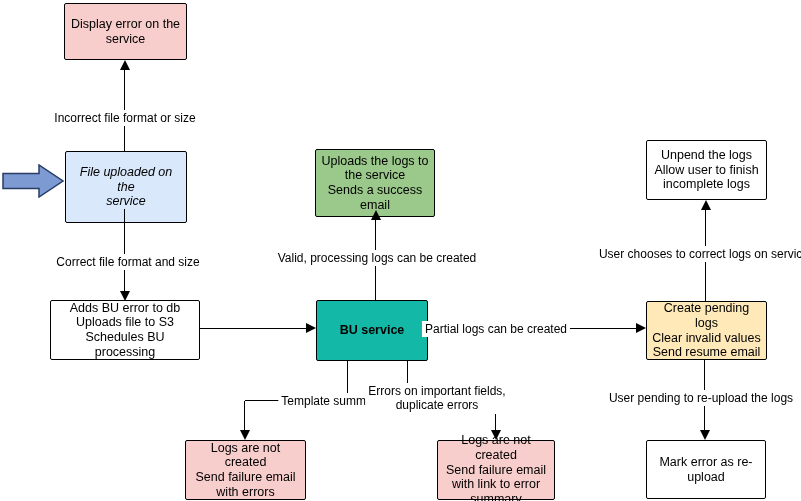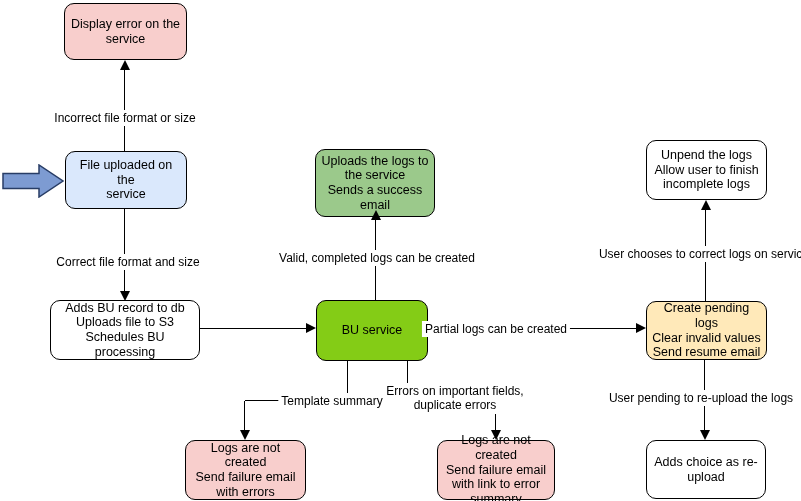--- a/index.html
+++ b/index.html
@@ -2,21 +2,21 @@
 <html><head>
 <meta charset="utf-8">
 <style>
   html,body{margin:0;padding:0;background:#ffffff;}
   #stage{
     position:relative;width:801px;height:501px;background:#ffffff;overflow:hidden;
     font-family:"Liberation Sans","DejaVu Sans",sans-serif;color:#000;
   }
   .node{
     position:absolute;box-sizing:border-box;
-    border:1px solid #000;border-radius:10px;
+    border:1px solid #000;border-radius:2px;
     display:flex;align-items:center;justify-content:center;
     text-align:center;white-space:pre-line;
     font-size:12.5px;line-height:1.17;padding:14px 4px;
   }
   .edge-seg{position:absolute;background:#000;z-index:1;}
   .elabel{
     position:absolute;z-index:2;background:#fff;
     font-size:12px;line-height:1.2;padding:1px 3px;
     white-space:pre-line;text-align:center;width:max-content;
     transform:translateX(-50%);
@@ -32,43 +32,43 @@
 
 <div id="stage">
 
   <svg class="entry-arrow" width="62" height="34" viewBox="0 0 62 34">
     <polygon points="1,9.5 37,9.5 37,1 61,17 37,33 37,24.5 1,24.5" stroke-width="1.5" fill="#7d9bd2" stroke="#283d66"></polygon>
   </svg>
 
   <div class="node" style="left: 64px; top: 3px; width: 123px; height: 57px; background-color: rgb(248, 206, 204); border-color: rgb(0, 0, 0);">Display error on the
 service</div>
 
-  <div class="node" style="left: 65px; top: 151px; width: 122px; height: 58px; background-color: rgb(218, 232, 252); border-color: rgb(0, 0, 0);">File uploaded on the
+  <div class="node" style="left: 65px; top: 151px; width: 122px; height: 72px; background-color: rgb(218, 232, 252); border-color: rgb(0, 0, 0); font-style: italic;">File uploaded on the
 service</div>
 
-  <div class="node" style="left: 50px; top: 300px; width: 150px; height: 60px; background-color: rgb(255, 255, 255); border-color: rgb(0, 0, 0);">Adds BU record to db
+  <div class="node" style="left: 50px; top: 300px; width: 150px; height: 60px; background-color: rgb(255, 255, 255); border-color: rgb(0, 0, 0);">Adds BU error to db
 Uploads file to S3
 Schedules BU processing</div>
 
-  <div class="node" style="left: 316px; top: 300px; width: 112px; height: 61px; background-color: #84cc16; border-color: rgb(0, 0, 0);">BU service</div>
+  <div class="node" style="left: 316px; top: 300px; width: 112px; height: 61px; background-color: #14b8a6; border-color: rgb(0, 0, 0); font-weight: bold;">BU service</div>
 
   <div class="node" style="left: 315px; top: 149px; width: 120px; height: 68px; background-color: rgb(155, 201, 139); border-color: rgb(0, 0, 0);">Uploads the logs to
 the service
 Sends a success
 email</div>
 
   <div class="node" style="left: 646px; top: 301px; width: 121px; height: 59px; background-color: rgb(255, 233, 185); border-color: rgb(0, 0, 0);">Create pending logs
 Clear invalid values
 Send resume email</div>
 
   <div class="node" style="left: 646px; top: 140px; width: 121px; height: 60px; background-color: rgb(255, 255, 255); border-color: rgb(0, 0, 0);">Unpend the logs
 Allow user to finish
 incomplete logs</div>
 
-  <div class="node" style="left: 646px; top: 440px; width: 120px; height: 59px; background-color: rgb(255, 255, 255); border-color: rgb(0, 0, 0);">Adds choice as re-
+  <div class="node" style="left: 646px; top: 440px; width: 120px; height: 59px; background-color: rgb(255, 255, 255); border-color: rgb(0, 0, 0);">Mark error as re-
 upload</div>
 
   <div class="node" style="left: 185px; top: 440px; width: 121px; height: 60px; background-color: rgb(248, 206, 204); border-color: rgb(0, 0, 0);">Logs are not created
 Send failure email
 with errors</div>
 
   <div class="node" style="left: 437px; top: 440px; width: 118px; height: 60px; background-color: rgb(248, 206, 204); border-color: rgb(0, 0, 0);">Logs are not created
 Send failure email
 with link to error
 summary</div>
@@ -76,21 +76,21 @@
   <div class="edge-seg" style="left: 124px; top: 68px; width: 1px; height: 83px; background-color: rgb(0, 0, 0);"></div>
   <div class="ah ah-up" style="left:120px;top:60px;"></div>
   <div class="elabel" style="left: 125px; top: 110px; background-color: rgb(255, 255, 255);">Incorrect file format or size</div>
 
   <div class="edge-seg" style="left: 124px; top: 209px; width: 1px; height: 82px; background-color: rgb(0, 0, 0);"></div>
   <div class="ah ah-down" style="left:120px;top:291px;"></div>
   <div class="elabel" style="left: 128px; top: 254px; background-color: rgb(255, 255, 255); text-align: center;">Correct file format and size</div>
 
   <div class="edge-seg" style="left: 375px; top: 218px; width: 1px; height: 82px; background-color: rgb(0, 0, 0);"></div>
   <div class="ah ah-up" style="left:371px;top:210px;"></div>
-  <div class="elabel" style="left: 377px; top: 250px; background-color: rgb(255, 255, 255);">Valid, completed logs can be created</div>
+  <div class="elabel" style="left: 377px; top: 250px; background-color: rgb(255, 255, 255);">Valid, processing logs can be created</div>
 
   <div class="edge-seg" style="left: 200px; top: 328px; width: 106px; height: 1px; background-color: rgb(0, 0, 0);"></div>
   <div class="ah ah-right" style="left:306px;top:323px;"></div>
 
   <div class="edge-seg" style="left: 436px; top: 328px; width: 200px; height: 1px; background-color: rgb(0, 0, 0);"></div>
   <div class="ah ah-right" style="left:636px;top:323px;"></div>
   <div class="elabel" style="left: 496px; top: 321px; background-color: rgb(255, 255, 255);">Partial logs can be created</div>
 
   <div class="edge-seg" style="left: 705px; top: 210px; width: 1px; height: 91px; background-color: rgb(0, 0, 0);"></div>
   <div class="ah ah-up" style="left:701px;top:200px;"></div>
@@ -103,16 +103,16 @@
   <div class="edge-seg" style="left: 347px; top: 361px; width: 1px; height: 40px; background-color: rgb(0, 0, 0);"></div>
   <div class="edge-seg" style="left: 245px; top: 400px; width: 103px; height: 1px; background-color: rgb(0, 0, 0);"></div>
   <div class="edge-seg" style="left: 244px; top: 401px; width: 1px; height: 29px; background-color: rgb(0, 0, 0);"></div>
   <div class="ah ah-down" style="left:240px;top:430px;"></div>
   <div class="elabel" style="left: 332px; top: 393px; background-color: rgb(255, 255, 255);">Template summary</div>
 
   <div class="edge-seg" style="left: 407px; top: 361px; width: 1px; height: 24px; background-color: rgb(0, 0, 0);"></div>
   <div class="edge-seg" style="left: 407px; top: 392px; width: 89px; height: 1px; background-color: rgb(0, 0, 0);"></div>
   <div class="edge-seg" style="left: 495px; top: 392px; width: 1px; height: 38px; background-color: rgb(0, 0, 0);"></div>
   <div class="ah ah-down" style="left:491px;top:430px;"></div>
-  <div class="elabel" style="left: 455px; top: 383px; background-color: rgb(255, 255, 255);">Errors on important fields,
+  <div class="elabel" style="left: 437px; top: 383px; background-color: rgb(255, 255, 255);">Errors on important fields,
 duplicate errors</div>
 
 </div>
 
 </body></html>

